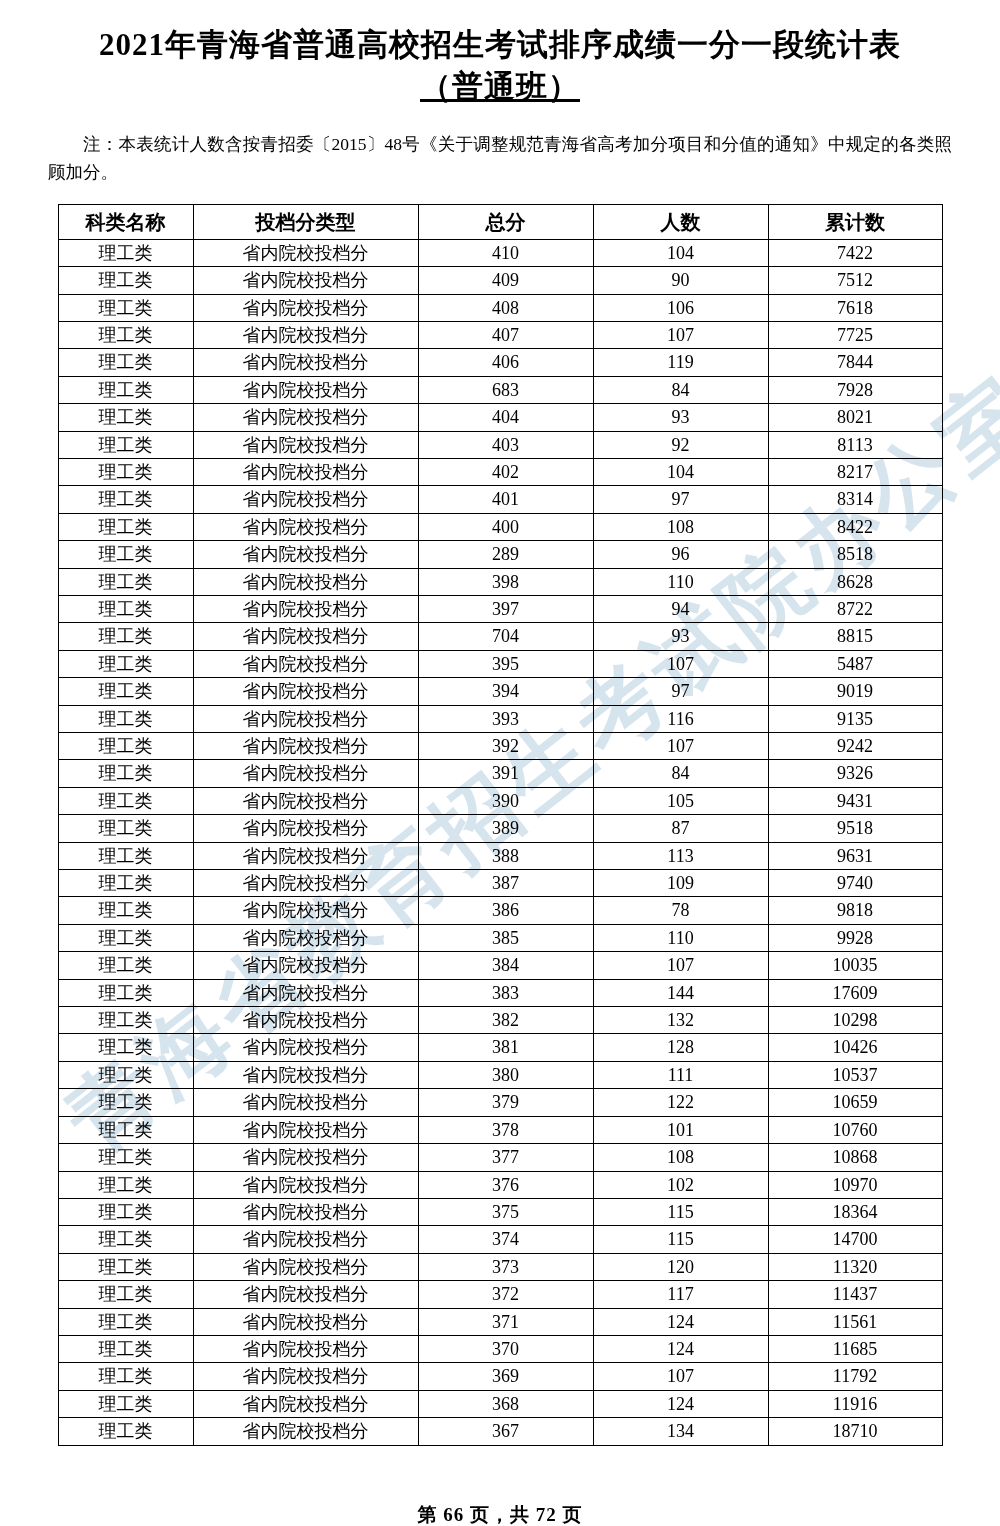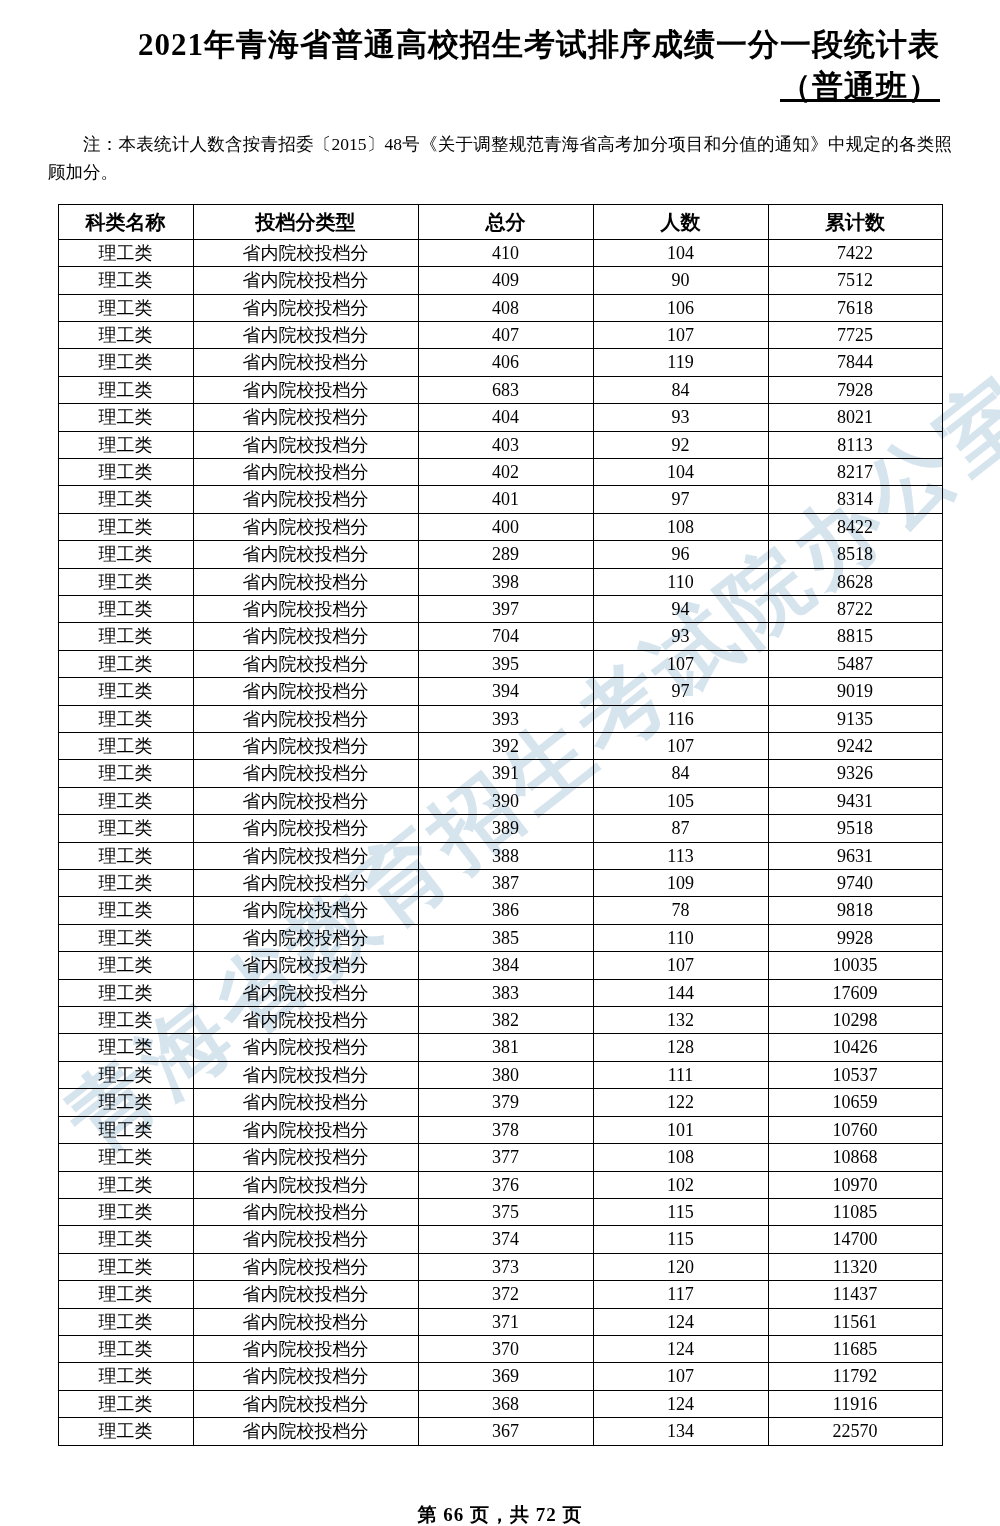--- a/index.html
+++ b/index.html
@@ -16,21 +16,21 @@
     overflow: hidden;
   }
   .page {
     position: relative;
     width: 1000px;
     height: 1526px;
     box-sizing: border-box;
     padding: 0;
   }
   .title {
-    text-align: right;
+    text-align: center;
     font-size: 31px;
     font-weight: bold;
     line-height: 1.35;
     margin: 24px 60px 0 60px;
     letter-spacing: 1px;
   }
   .title .line2 {
     display: block;
     text-decoration: underline;
   }
@@ -377,21 +377,21 @@
           <td>省内院校投档分</td>
           <td>376</td>
           <td>102</td>
           <td>10970</td>
         </tr>
         <tr>
           <td>理工类</td>
           <td>省内院校投档分</td>
           <td>375</td>
           <td>115</td>
-          <td>11085</td>
+          <td>18364</td>
         </tr>
         <tr>
           <td>理工类</td>
           <td>省内院校投档分</td>
           <td>374</td>
           <td>115</td>
           <td>14700</td>
         </tr>
         <tr>
           <td>理工类</td>
@@ -433,20 +433,20 @@
           <td>省内院校投档分</td>
           <td>368</td>
           <td>124</td>
           <td>11916</td>
         </tr>
         <tr>
           <td>理工类</td>
           <td>省内院校投档分</td>
           <td>367</td>
           <td>134</td>
-          <td>22570</td>
+          <td>18710</td>
         </tr>
       </tbody>
   </table>
 
   <div class="footer">第 66 页，共 72 页</div>
 
 </div>
 
 </body></html>

